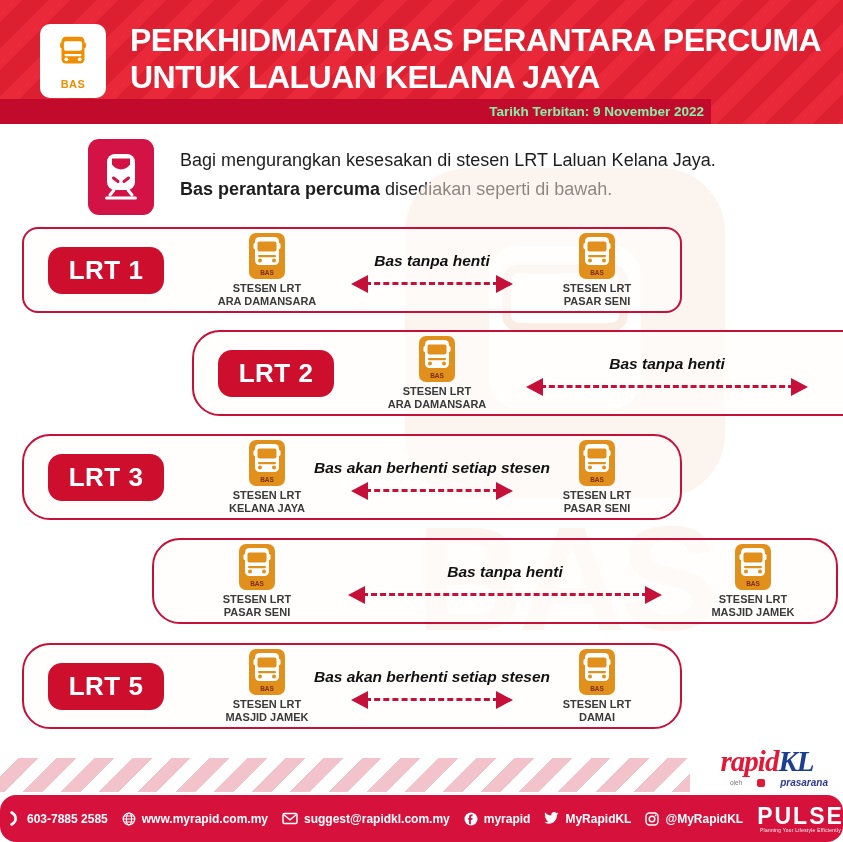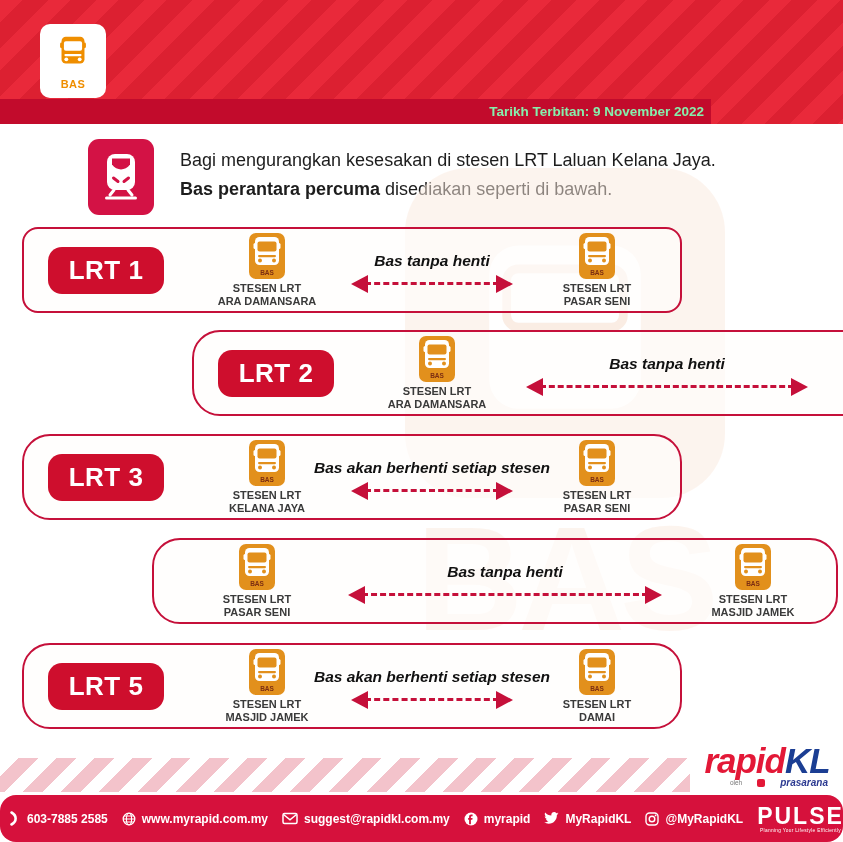--- a/index.html
+++ b/index.html
@@ -71,21 +71,21 @@
 
   
   .stripes-band {
     position:absolute; left:0; top:758px; width:690px; height:34px;
     background:repeating-linear-gradient(135deg,#ffffff 0 13px,#f3c3cb 13px 27px);
   }
   .brand {
     position:absolute; left:692px; top:740px; width:150px; height:54px; background:#fff;
     display:flex; flex-direction:column; align-items:center; justify-content:center;
   }
-  .brand-main { font-size:35px; font-weight:bold; font-style:italic; line-height:30px; letter-spacing:-1px; }
+  .brand-main { font-size:29px; font-weight:bold; font-style:italic; line-height:30px; letter-spacing:-1px;font-family:Liberation Serif, serif; }
   .brand-rapid { color:#e31837; }
   .brand-kl { color:#1b3e93; }
   .brand-sub { display:flex; align-items:center; gap:15px; margin-top:1px; align-self:flex-end; margin-right:14px; }
   .brand-oleh { font-size:6.5px; color:#777; }
   .prasarana-mark { width:8px; height:8px; background:#e31837; border-radius:2px; display:inline-block; }
   .brand-prasarana { font-size:10px; font-weight:bold; font-style:italic; color:#2b3990; }
 
   .bottombar {
     position:absolute; left:0; top:795px; width:843px; height:47px; background:#d6113c;
     display:flex; align-items:center; padding:0 6px 0 8px; gap:14px; color:#fff; z-index:2;border-radius:16px;
@@ -110,20 +110,24 @@
     <rect x="28.5" y="10" width="3" height="6" rx="1.5" fill="#ef8e00"></rect>
     <rect x="6" y="4" width="24" height="28" rx="4.5" fill="#ef8e00"></rect>
     <rect x="8.5" y="8.5" width="19" height="10" rx="2" fill="#ffffff"></rect>
     <rect x="9" y="22" width="18" height="2.2" rx="1.1" fill="#ffffff"></rect>
     <circle cx="11" cy="27.5" r="2" fill="#ffffff"></circle>
     <circle cx="25" cy="27.5" r="2" fill="#ffffff"></circle>
 
   </svg>
         </span>
       <span class="bas-label">BAS</span>
+    </div>
+    <div class="header-title">
+      <div>PERKHIDMATAN BAS PERANTARA PERCUMA</div>
+      <div>UNTUK LALUAN KELANA JAYA</div>
     </div>
     <div class="date-band">Tarikh Terbitan: 9 November 2022</div>
   </div>
 
   <div class="intro-icon">
     <svg width="40" height="50" viewBox="0 0 40 50">
       <rect x="6" y="2" width="28" height="36" rx="8" fill="#fff"></rect>
       <path d="M11,6.5 h18 v6 c-5,6.5 -13,6.5 -18,0 z" fill="#d31245"></path>
       <path d="M12.5,26 l4.5,3.5" stroke="#d31245" stroke-width="3" stroke-linecap="round"></path>
       <path d="M27.5,26 l-4.5,3.5" stroke="#d31245" stroke-width="3" stroke-linecap="round"></path>

